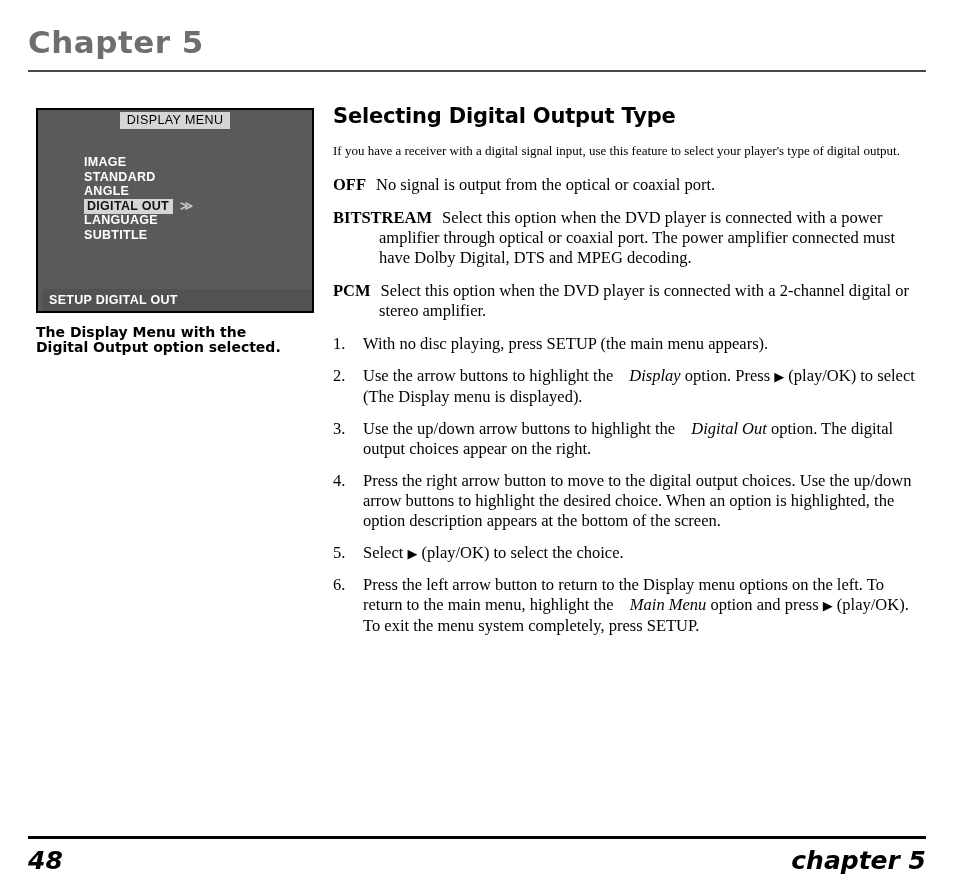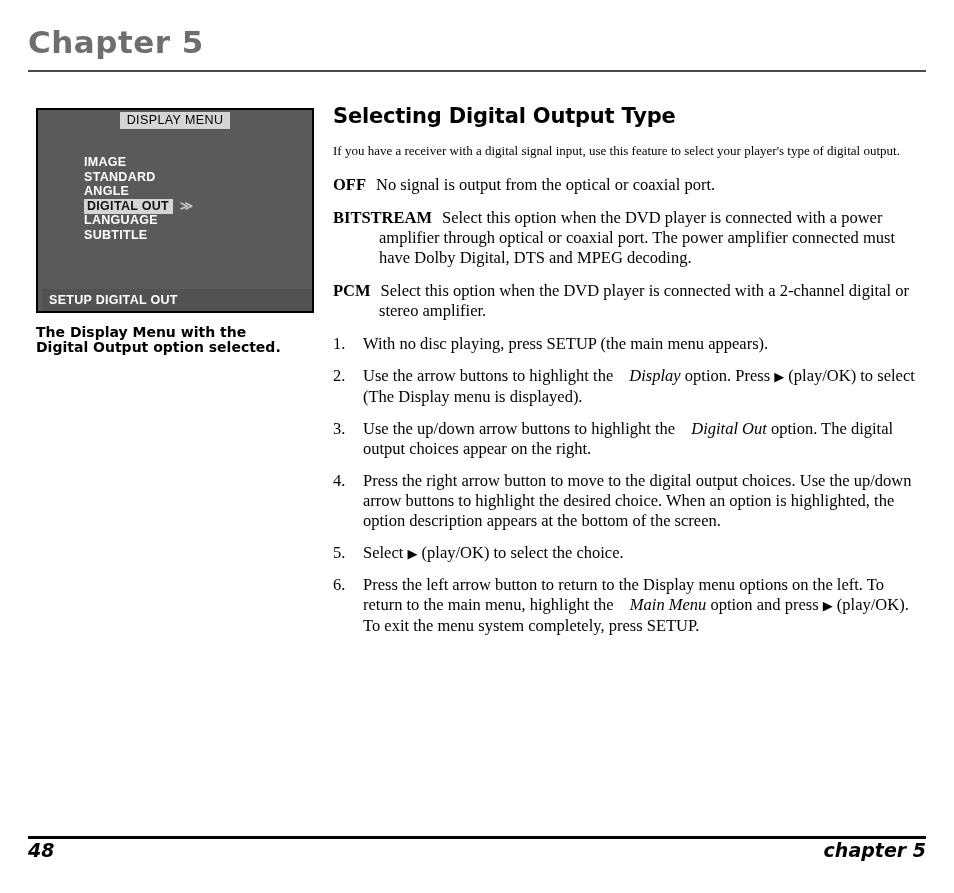--- a/index.html
+++ b/index.html
@@ -202,27 +202,28 @@
     left: 28px;
     top: 836px;
     width: 898px;
   }
   #footer-rule {
     height: 2.5px;
     background: #000000;
     width: 898px;
   }
   #footer-row {
+    margin-top: 7px;
     display: flex;
     justify-content: space-between;
     align-items: baseline;
     font-family: "DejaVu Sans", sans-serif;
     font-weight: bold;
     font-style: italic;
-    font-size: 19px;
+    font-size: 25px;
     color: #000000;
     text-align: right;
   }
 </style>
 </head>
 <body>
 
 <div id="chapter-header">
   <h1 id="chapter-title">Chapter 5</h1>
   <div id="header-rule"></div>

